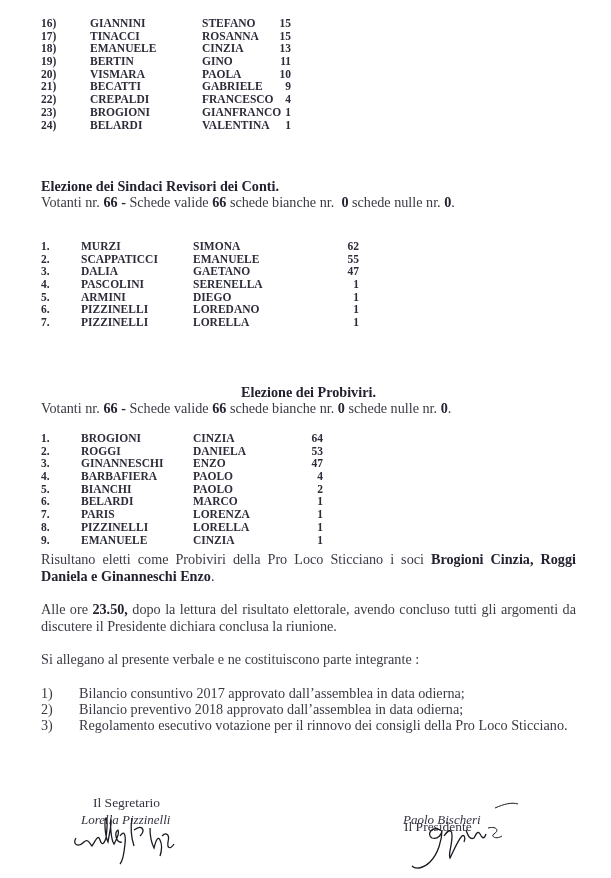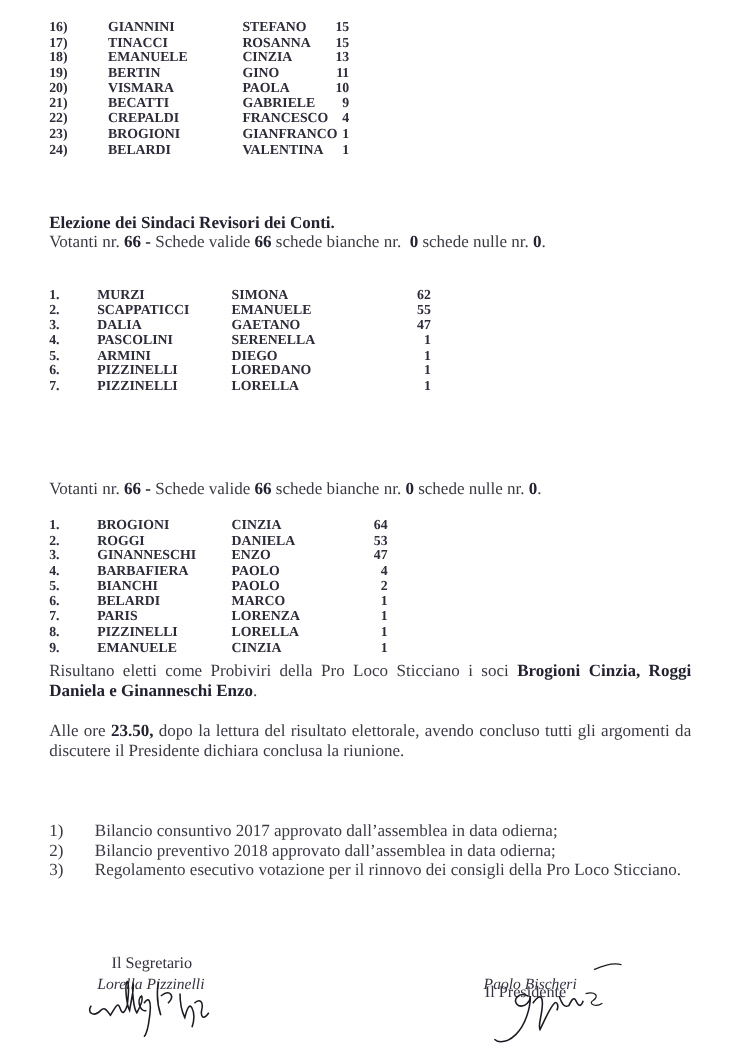--- a/index.html
+++ b/index.html
@@ -134,20 +134,21 @@
       </div>
       <div class="row">
         <span class="num">7.</span>
         <span class="sur">PIZZINELLI</span>
         <span class="nam">LORELLA</span>
         <span class="vot">1</span>
       </div>
     </div>
 
 
+  <div class="p heading center" style="top:384px;">Elezione dei Probiviri.</div>
   <div class="p" style="top:400px;">
     <span>Votanti nr. </span><b>66 -</b><span> Schede valide </span><b>66</b><span> schede bianche nr. </span><b>0</b><span> schede nulle nr. </span><b>0</b><span>.</span>
   </div>
 
   <div class="tbl t3" style="left:41px; top:432px;" id="t3">
       <div class="row">
         <span class="num">1.</span>
         <span class="sur">BROGIONI</span>
         <span class="nam">CINZIA</span>
         <span class="vot">64</span>
@@ -203,20 +204,21 @@
     </div>
 
   <div class="p just" style="top:551px;">
     <span>Risultano eletti come Probiviri della Pro Loco Sticciano i soci </span><b>Brogioni Cinzia, Roggi Daniela e Ginanneschi Enzo</b><span>.</span>
   </div>
 
   <div class="p just" style="top:601px;font-family:Liberation Serif, serif;">
     <span>Alle ore </span><b>23.50,</b><span> dopo la lettura del risultato elettorale, avendo concluso tutti gli argomenti da discutere il Presidente dichiara conclusa la riunione.</span>
   </div>
 
+  <div class="p" style="top:651px;">Si allegano al presente verbale e ne costituiscono parte integrante :</div>
 
   <div class="list-item" style="top:685px;">
     <span class="ln">1)</span>
     <span class="lt">Bilancio consuntivo 2017 approvato dall’assemblea in data odierna;</span>
   </div>
   <div class="list-item" style="top:701px;">
     <span class="ln">2)</span>
     <span class="lt">Bilancio preventivo 2018 approvato dall’assemblea in data odierna;</span>
   </div>
   <div class="list-item" style="top:717px;">

